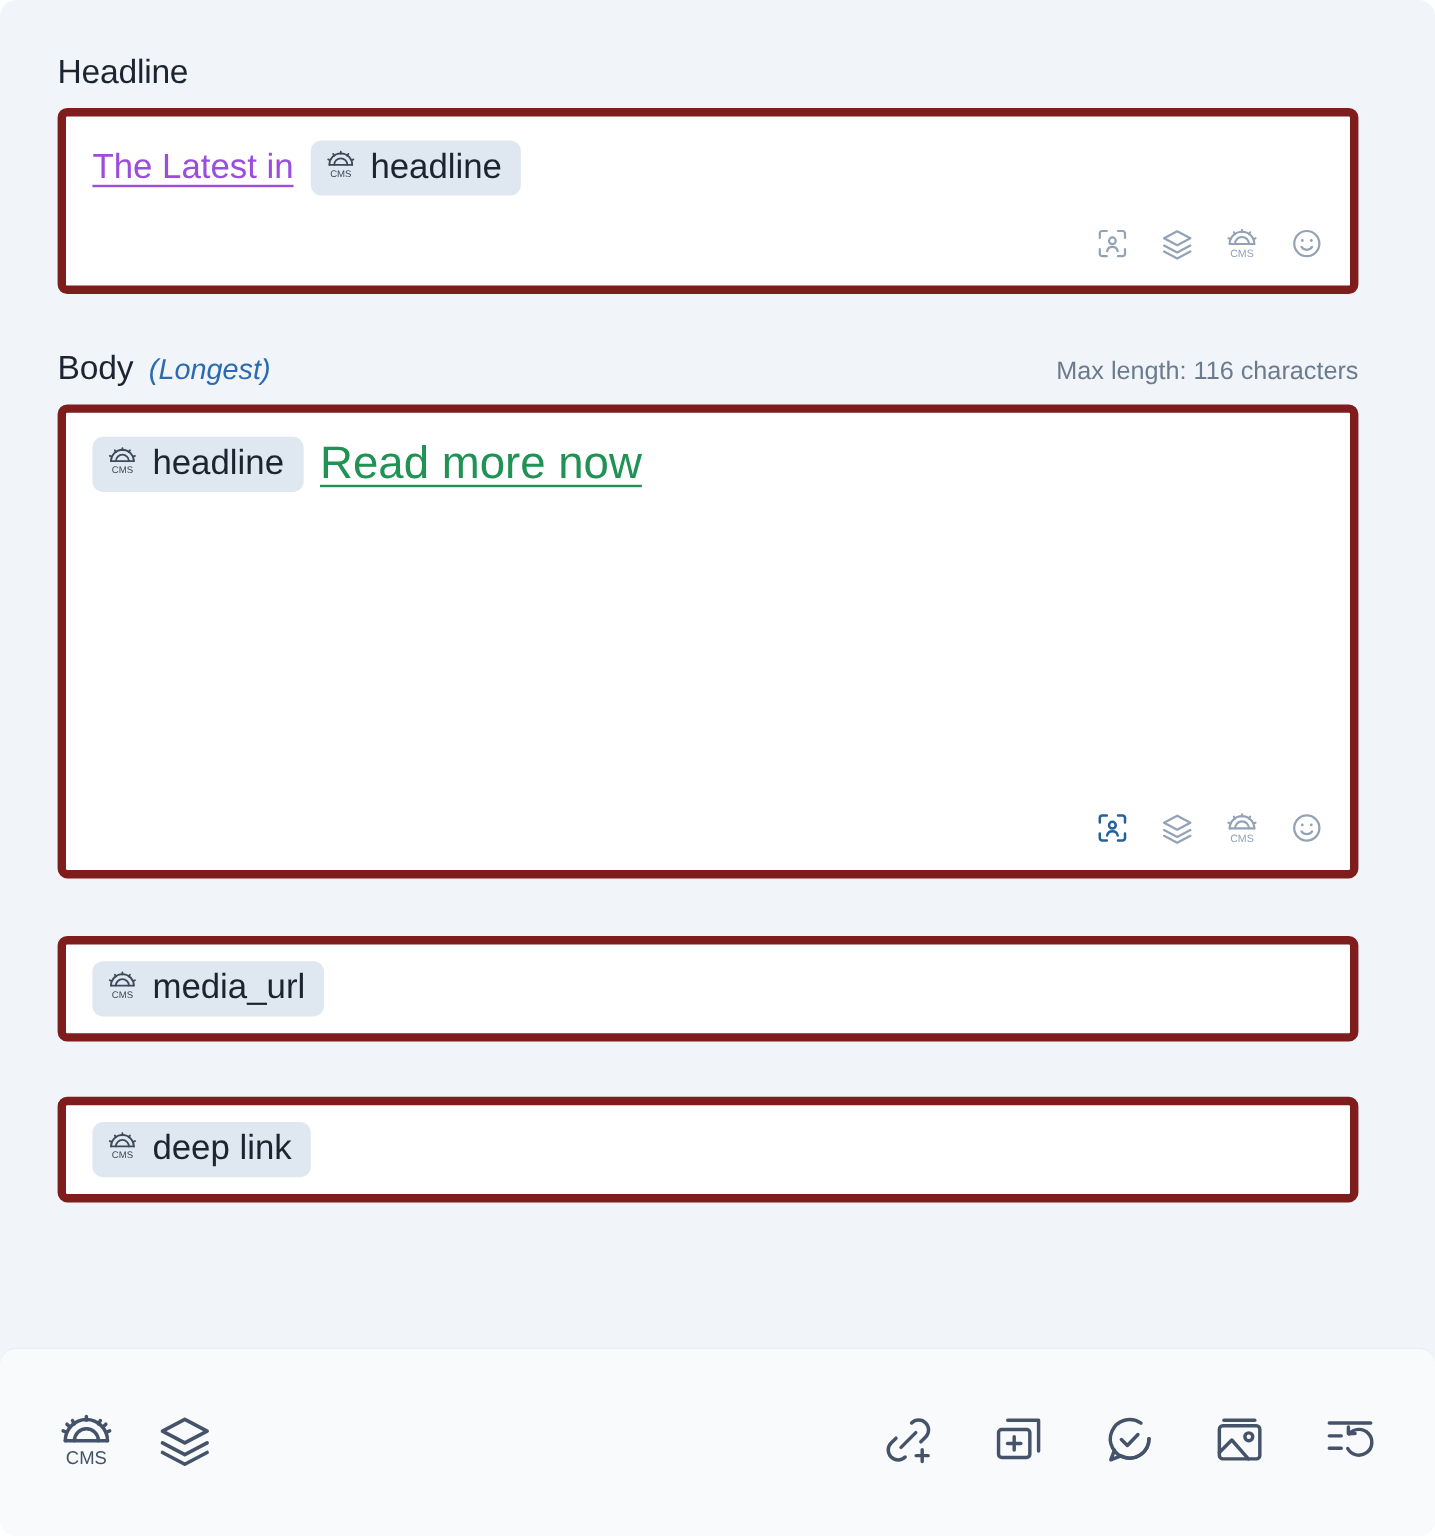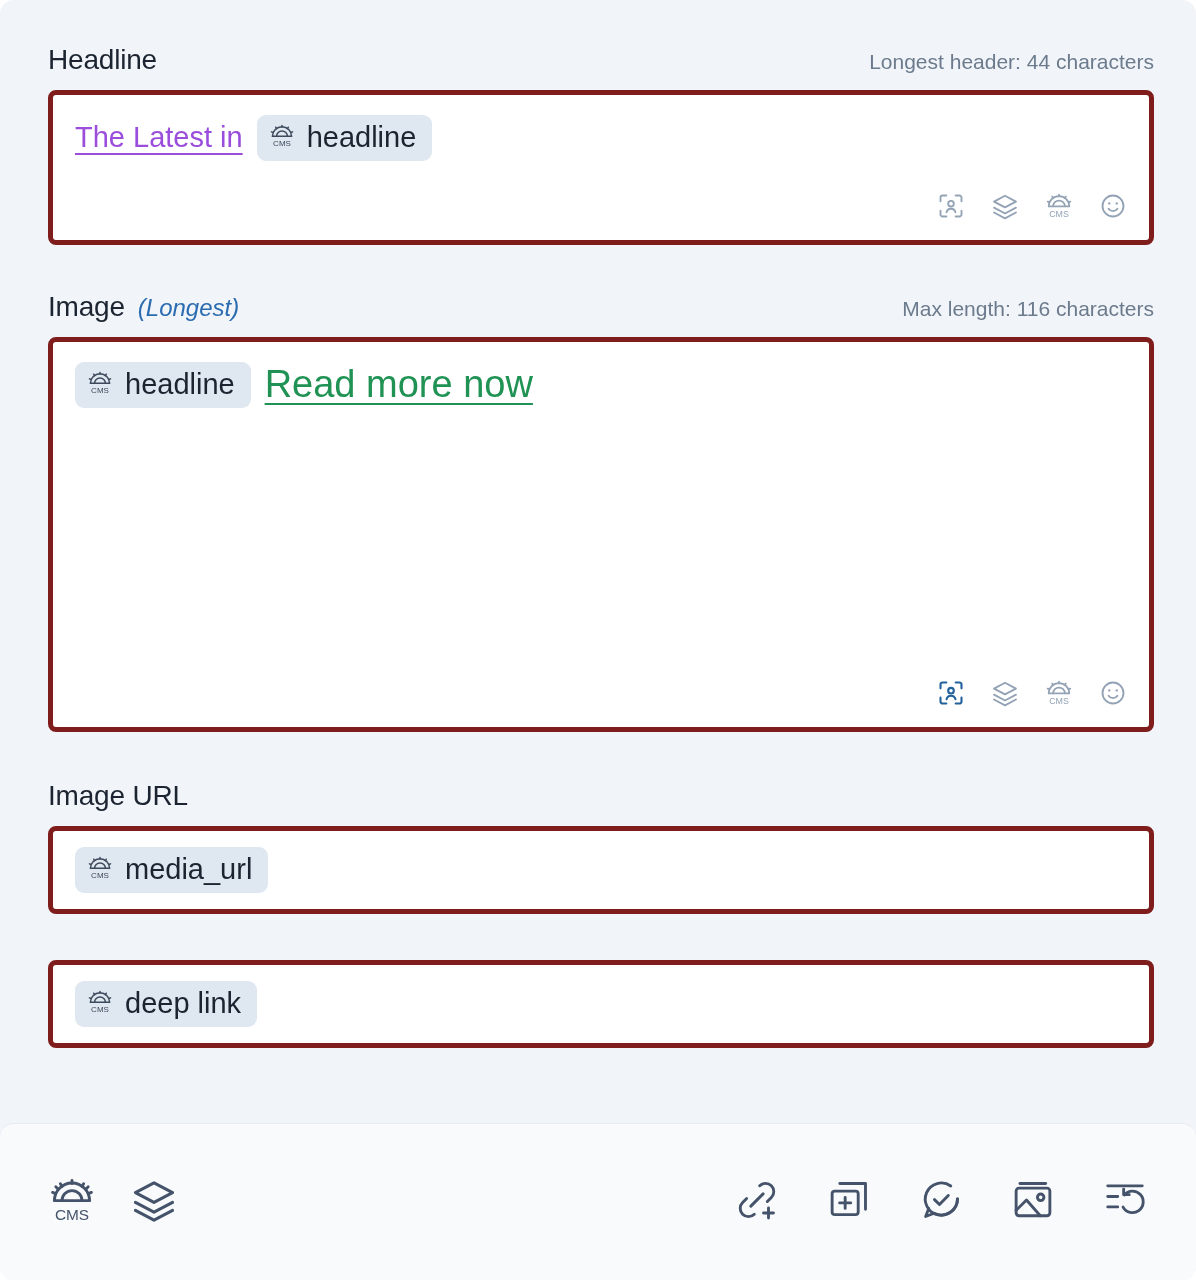--- a/index.html
+++ b/index.html
@@ -17,21 +17,21 @@
     height: 1280px;
     background: #f1f4f8;
     border-radius: 14px;
     overflow: hidden;
     display: flex;
     flex-direction: column;
   }
 
   .fields {
     flex: 1 1 auto;
-    padding: 44px 42px 0 48px;
+    padding: 44px 64px 0 48px;
   }
 
   
   .label-row {
     display: flex;
     align-items: baseline;
     justify-content: space-between;
     margin-bottom: 14px;
   }
   .label-left {
@@ -51,21 +51,21 @@
   }
   .hint {
     font-size: 21px;
     color: #6b7b8d;
   }
 
   
   .input-shell {
     position: relative;
     background: #ffffff;
-    border: 5px solid #7f1d1d;
+    border: 7px solid #7f1d1d;
     border-radius: 8px;
     padding: 20px 22px;
   }
   .shell-headline { height: 155px; margin-bottom: 46px; }
   .shell-body     { height: 395px; margin-bottom: 48px; }
   .shell-short    { height: 88px; padding: 0 22px; display: flex; align-items: center; margin-bottom: 46px; }
   .shell-last     { margin-bottom: 0; }
 
   .content-line {
     display: flex;
@@ -139,21 +139,20 @@
 <body>
 
 <div class="app">
 
   <div class="fields">
 
     <div class="label-row">
       <div class="label-left">
         <span class="field-label">Headline</span>
       </div>
-      <span class="hint">Longest header: 44 characters</span>
     </div>
 
     <div class="input-shell shell-headline">
       <div class="content-line">
         <span class="txt-purple">The Latest in</span>
 
         <span class="chip">
           <span class="cms-ic">
             <svg width="26" height="26" viewBox="0 0 24 24" fill="none" stroke="#3c4a5c" stroke-width="1.4" stroke-linecap="round" stroke-linejoin="round">
               <path d="M3.2 12.3a8.8 8.8 0 0 1 17.6 0"></path>
@@ -200,21 +199,21 @@
             <circle cx="8.8" cy="9.8" r="1" fill="currentColor" stroke="none"></circle>
             <circle cx="15.2" cy="9.8" r="1" fill="currentColor" stroke="none"></circle>
             <path d="M8.2 14.4a4.6 4.6 0 0 0 7.6 0"></path>
           </svg>
         </span>
       </div>
     </div>
 
     <div class="label-row">
       <div class="label-left">
-        <span class="field-label">Image</span>
+        <span class="field-label">Body</span>
         <span class="required-tag">(Longest)</span>
       </div>
       <span class="hint">Max length: 116 characters</span>
     </div>
 
     <div class="input-shell shell-body">
       <div class="content-line">
         <span class="chip">
           <span class="cms-ic">
             <svg width="26" height="26" viewBox="0 0 24 24" fill="none" stroke="#3c4a5c" stroke-width="1.4" stroke-linecap="round" stroke-linejoin="round">
@@ -261,25 +260,20 @@
           <svg width="28" height="28" viewBox="0 0 24 24" fill="none" stroke="currentColor" stroke-width="1.6" stroke-linecap="round" stroke-linejoin="round">
             <circle cx="12" cy="12" r="9"></circle>
             <circle cx="8.8" cy="9.8" r="1" fill="currentColor" stroke="none"></circle>
             <circle cx="15.2" cy="9.8" r="1" fill="currentColor" stroke="none"></circle>
             <path d="M8.2 14.4a4.6 4.6 0 0 0 7.6 0"></path>
           </svg>
         </span>
       </div>
     </div>
 
-    <div class="label-row">
-      <div class="label-left">
-        <span class="field-label">Image URL</span>
-      </div>
-    </div>
 
     <div class="input-shell shell-short">
       <span class="chip">
         <span class="cms-ic">
           <svg width="26" height="26" viewBox="0 0 24 24" fill="none" stroke="#3c4a5c" stroke-width="1.4" stroke-linecap="round" stroke-linejoin="round">
             <path d="M3.2 12.3a8.8 8.8 0 0 1 17.6 0"></path>
             <path d="M7 12.3a5 5 0 0 1 10 0"></path>
             <path d="M12 2.2v1.6M6.2 3.9l.8 1.4M17.8 3.9l-.8 1.4M2.3 8.2l1.5.6M21.7 8.2l-1.5.6"></path>
             <path d="M3.2 12.3h17.6"></path>
             <text x="12" y="21.6" font-size="7.4" fill="#3c4a5c" stroke="none" text-anchor="middle" font-family="Liberation Sans, sans-serif">CMS</text>

